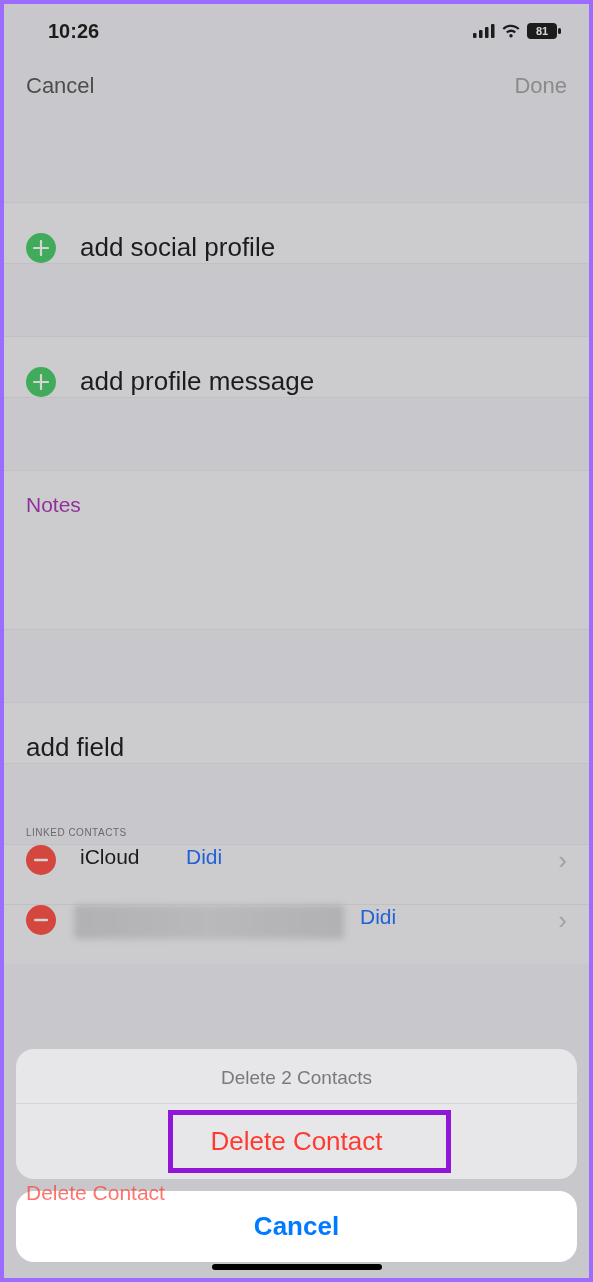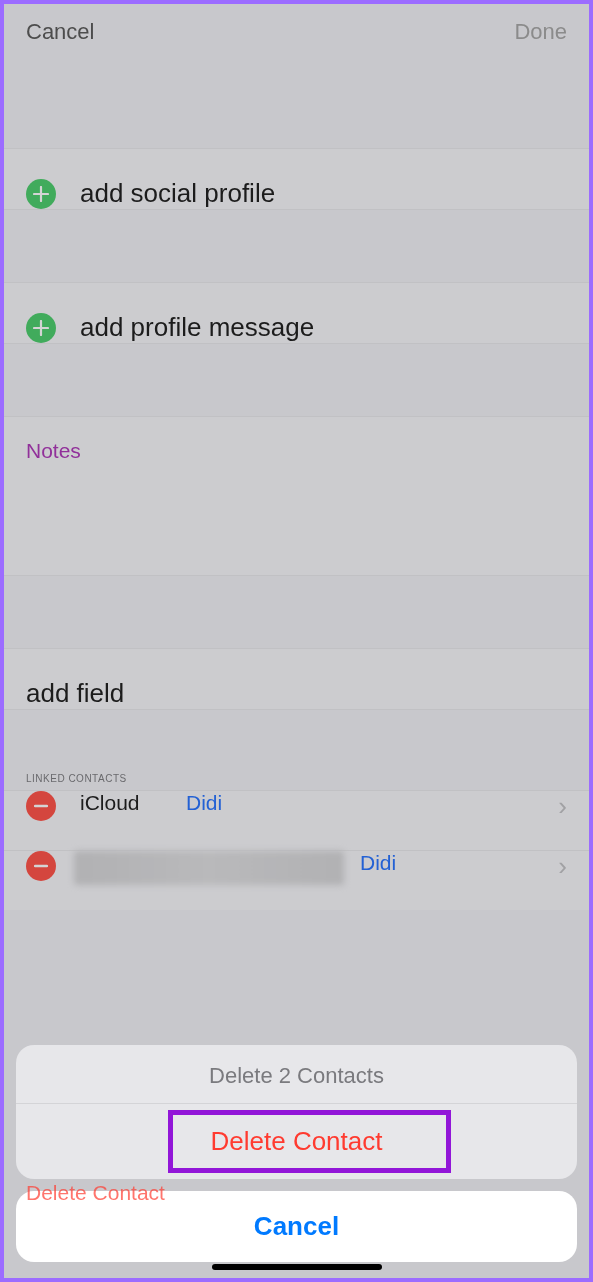--- a/index.html
+++ b/index.html
@@ -126,21 +126,21 @@
   }
   .sheet-group {
     background: #e7e7ea;
     border-radius: 18px;
     overflow: hidden;
     margin-bottom: 12px;
   }
   .sheet-title {
     text-align: center;
     color: #7a7a7e;
-    font-size: 22px;
+    font-size: 19px;
     padding: 18px 0 14px 0;
     border-bottom: 1px solid rgba(0,0,0,0.08);
   }
   .sheet-action {
     text-align: center;
     font-size: 26px;
     padding: 22px 0;
     color: #ff3b30;
     position: relative;
   }
@@ -166,20 +166,39 @@
     width: 170px; height: 6px; border-radius: 3px;
     background: #000;
     z-index: 20;
   }
 </style>
 </head>
 <body>
 
 <div class="device">
 
+  <div class="status-bar">
+    <span>10:26</span>
+    <div class="status-right">
+      <svg width="22" height="14" viewBox="0 0 22 14">
+          <rect x="0" y="9" width="3.5" height="5" rx="1" fill="#000"></rect>
+          <rect x="6" y="6" width="3.5" height="8" rx="1" fill="#000"></rect>
+          <rect x="12" y="3" width="3.5" height="11" rx="1" fill="#000"></rect>
+          <rect x="18" y="0" width="3.5" height="14" rx="1" fill="#000"></rect>
+        </svg>
+      <svg width="20" height="14" viewBox="0 0 20 14">
+          <path d="M10 13.5c.9 0 1.7-.8 1.7-1.7S10.9 10 10 10s-1.7.8-1.7 1.7.8 1.8 1.7 1.8zM5 7.7c2.8-2.8 7.2-2.8 10 0l-1.6 1.6c-1.9-1.9-4.9-1.9-6.8 0L5 7.7zM1.5 4.2C6.2-.5 13.8-.5 18.5 4.2l-1.6 1.6c-3.8-3.8-10-3.8-13.8 0L1.5 4.2z" fill="#000"></path>
+        </svg>
+      <svg width="34" height="16" viewBox="0 0 34 16">
+          <rect x="0" y="0" width="30" height="16" rx="4" fill="#000"></rect>
+          <rect x="31" y="5" width="3" height="6" rx="1.5" fill="#000"></rect>
+          <text x="15" y="12" text-anchor="middle" font-size="11" font-weight="700" fill="#fff" font-family="Arial">81</text>
+        </svg>
+    </div>
+  </div>
 
   <div class="nav">
     <span class="cancel">Cancel</span>
     <span class="done">Done</span>
   </div>
 
   <div class="spacer"></div>
 
   <div class="row">
     <div class="add-btn">

